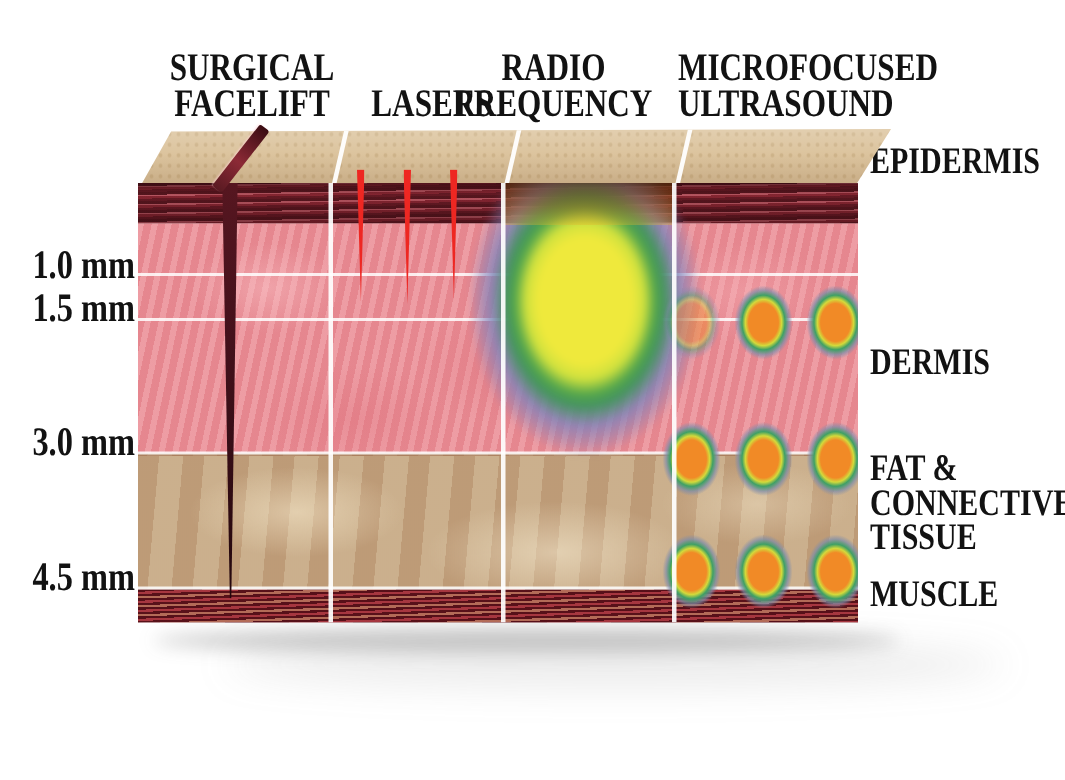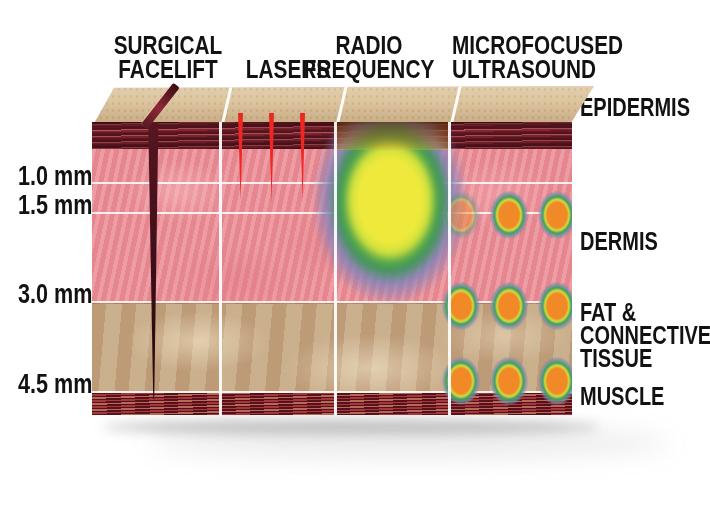--- a/index.html
+++ b/index.html
@@ -6,21 +6,21 @@
     --label-ink:#121212; --background:#ffffff;
     --epidermis-surface-tan:#dcc49e; --epidermis-edge-maroon:#8c2a36;
     --dermis-pink:#eb8e96; --fat-tan:#c3a47f; --muscle-red:#93222e;
     --gridline-white:#ffffff; --laser-red:#ee2722; --incision-maroon:#4a1016;
     --rf-core-yellow:#efe93c; --rf-mid-green:#56a74b; --rf-outer-blue:#7e82bd;
     --ultrasound-core-orange:#f18a26; --ultrasound-ring-lime:#d3da3b;
     --ultrasound-ring-teal:#3fa065; --ultrasound-halo-blue-gray:#7d8caa;
   }
   html,body{margin:0;padding:0;background:#fff;}
   .stage{position:relative;width:710px;height:520px;background:var(--background);
-         overflow:hidden;font-family:Liberation Sans, sans-serif;color:var(--label-ink);}
+         overflow:hidden;font-family:Liberation Serif, serif;color:var(--label-ink);}
   .lbl{position:absolute;font-weight:bold;color:var(--label-ink);letter-spacing:0px;white-space:nowrap;}
   
   .tl{font-size:26px;line-height:24px;text-align:center;width:240px;transform:scaleX(.8);transform-origin:50% 0;}
   .tl-surgical{left:48px;top:33px;}
   .tl-lasers{left:168px;top:57px;}
   .tl-rf{left:249px;top:33px;}
   .tl-mfu{left:452px;top:33px;text-align:left;transform-origin:0 0;}
   
   .tick{font-size:27px;width:90px;text-align:right;transform:scaleX(.8);transform-origin:100% 0;left:0;}
   .tick-10{top:161px;} .tick-15{top:190px;} .tick-30{top:279px;} .tick-45{top:369px;}

